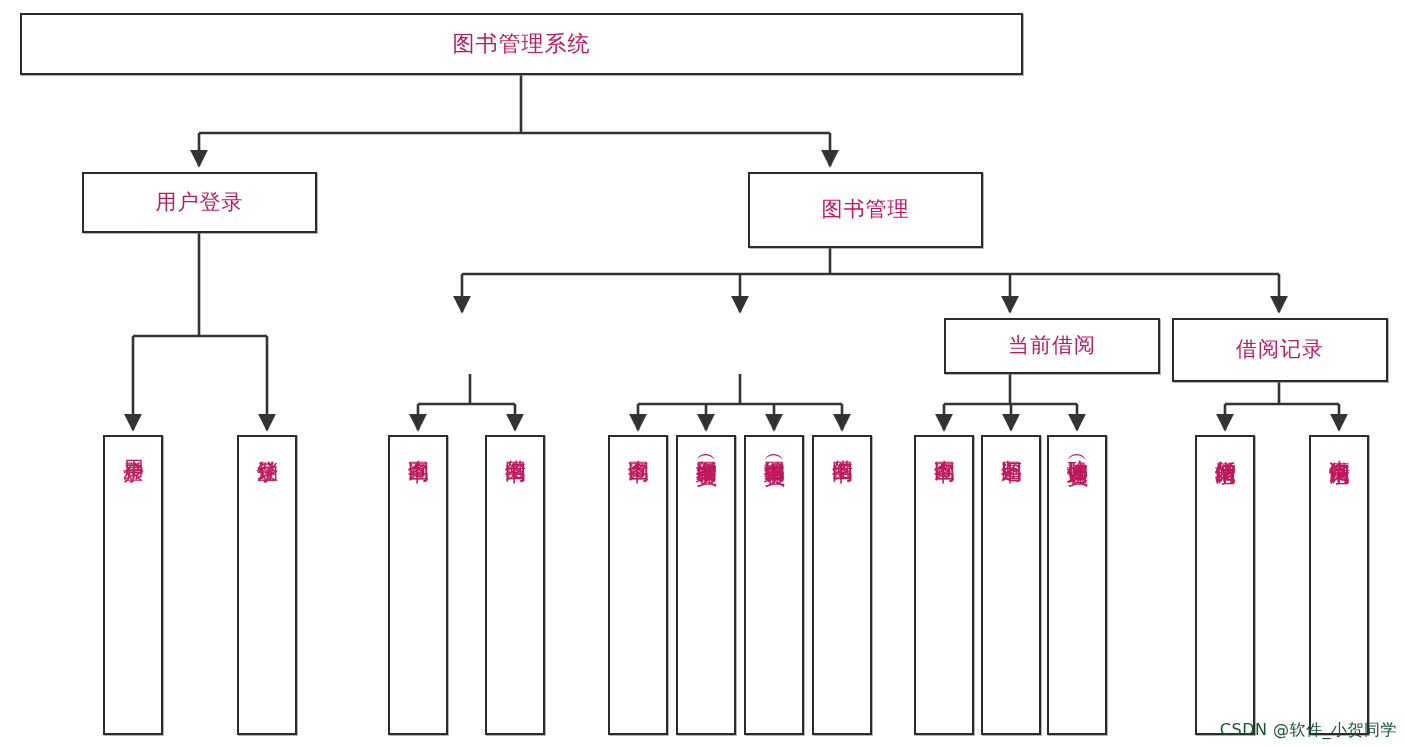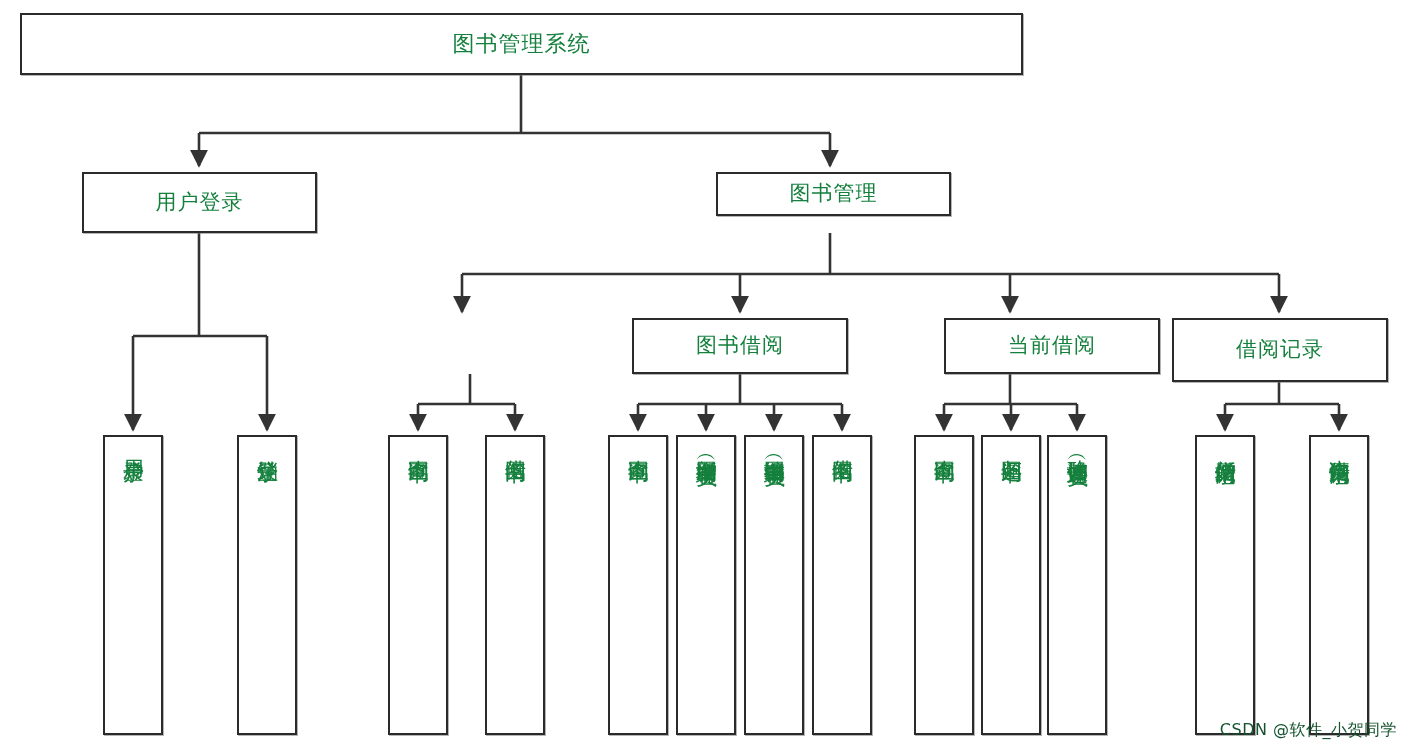--- a/index.html
+++ b/index.html
@@ -28,21 +28,21 @@
   }
   .node {
     position: absolute;
     box-sizing: border-box;
     background: #ffffff;
     border: 2px solid #2b2b2b;
     box-shadow: 1px 1px 0 rgba(120,120,120,0.55);
     display: flex;
     align-items: center;
     justify-content: center;
-    color: #15803d;
+    color: #be185d;
   }
   .node.horizontal {
     font-size: 21px;
     letter-spacing: 1px;
     line-height: 1.2;
   }
   .node.vertical {
     align-items: flex-start;
     justify-content: center;
     padding-top: 6px;
@@ -121,23 +121,22 @@
       <path d="M 1279 374 L 1279 404"></path>
       <path d="M 1225 404 L 1339 404"></path>
       <path d="M 1225 404 L 1225 430" marker-end="url(#arrow)"></path>
       <path d="M 1339 404 L 1339 430" marker-end="url(#arrow)"></path>
     </g>
   </svg>
 
   <div class="node horizontal root" style="left:20px; top:13px; width:1003px; height:62px;">图书管理系统</div>
 
   <div class="node horizontal" style="left:82px; top:172px; width:235px; height:61px;">用户登录</div>
-  <div class="node horizontal" style="left:716px; top:172px; width:235px; height:44px;">图书管理</div>
+  <div class="node horizontal" style="left:748px; top:172px; width:235px; height:76px;">图书管理</div>
 
-  <div class="node horizontal" style="left:632px; top:318px; width:216px; height:56px;">图书借阅</div>
   <div class="node horizontal" style="left:902px; top:318px; width:216px; height:56px;margin-left:42px;">当前借阅</div>
   <div class="node horizontal" style="left:1172px; top:318px; width:216px; height:64px;">借阅记录</div>
 
   <div class="node vertical" style="left:103px; top:435px; width:60px; height:300px;">
     <span class="vlabel">用户登录</span>
   </div>
   <div class="node vertical" style="left:237px; top:435px; width:60px; height:300px;">
     <span class="vlabel">注销登录</span>
   </div>
 

